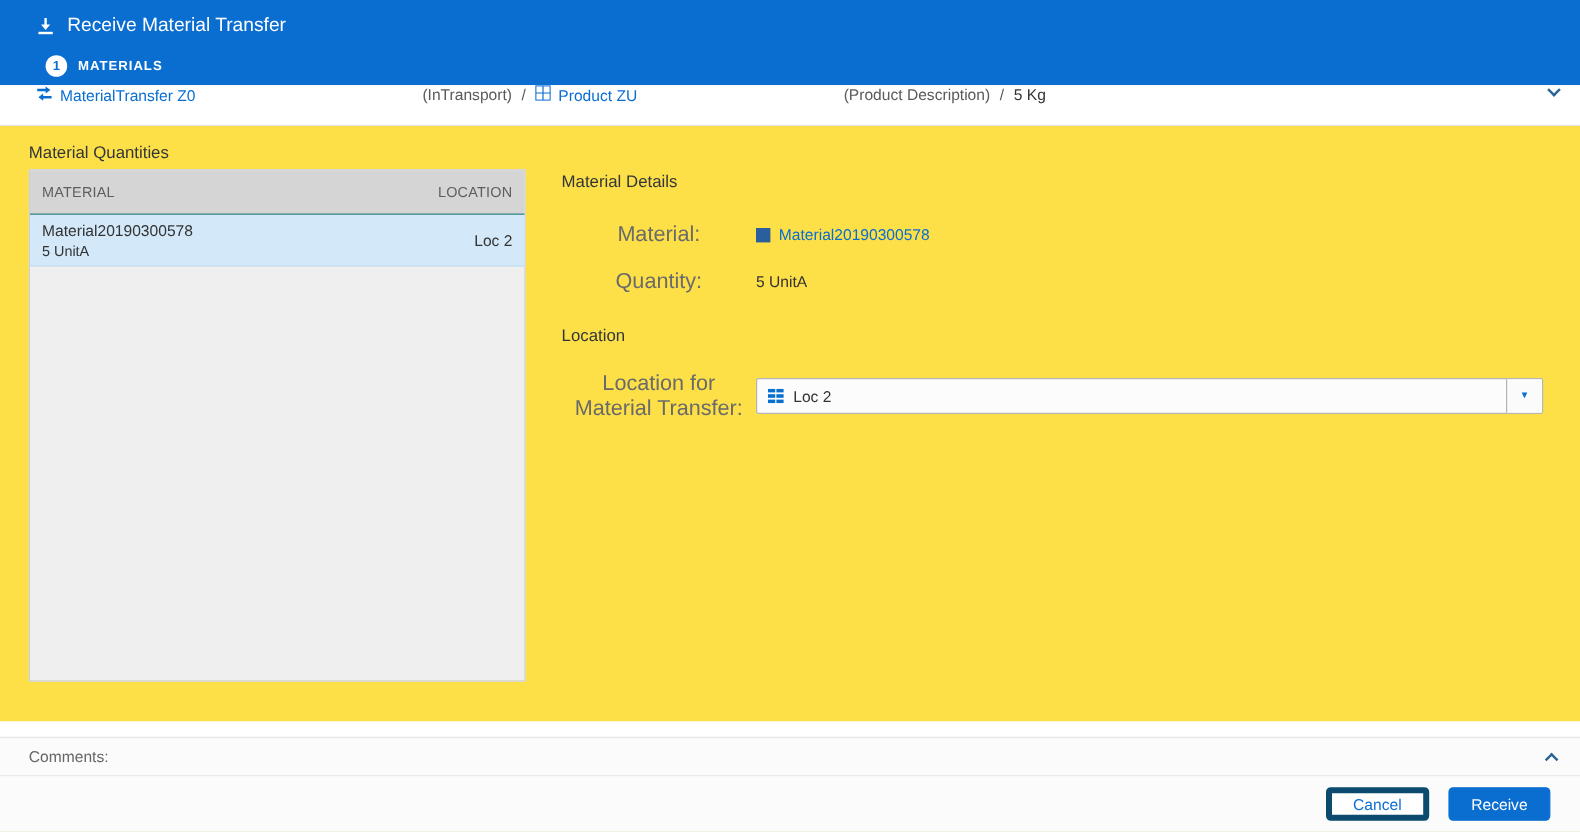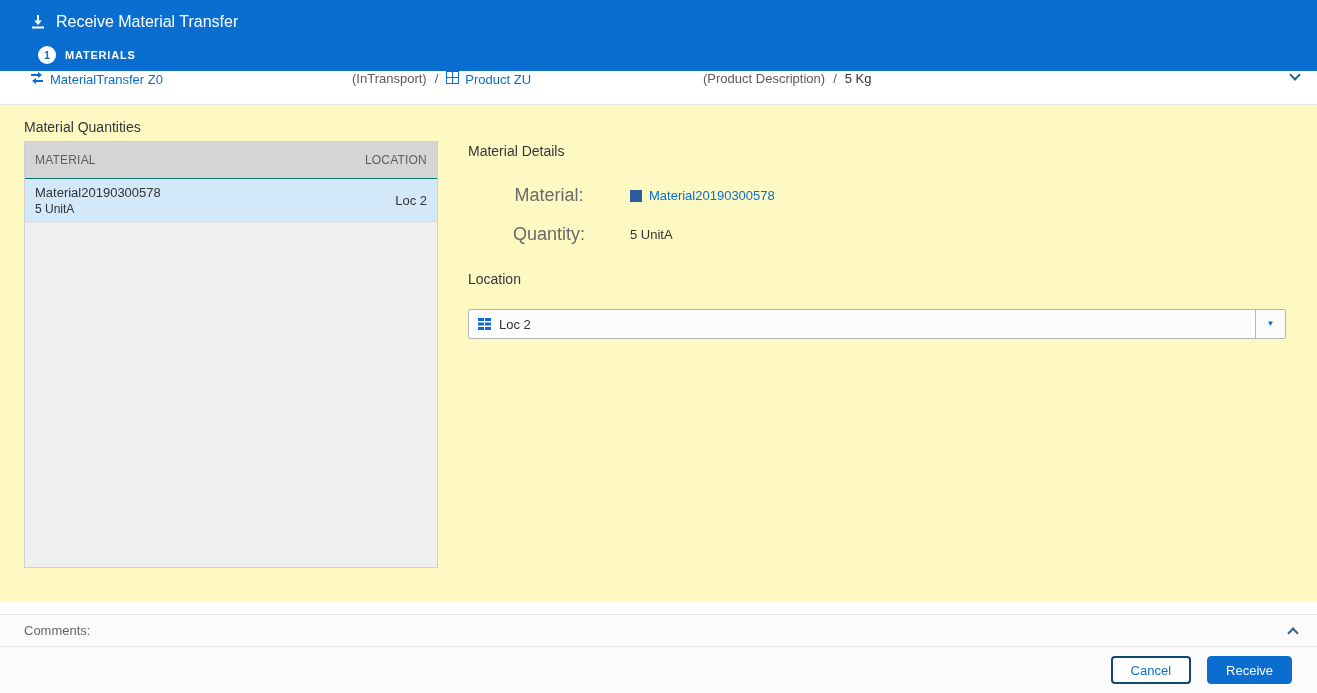--- a/index.html
+++ b/index.html
@@ -26,21 +26,21 @@
   .bc-status, .bc-sep, .bc-desc { color:#5a5a5a; }
   .bc-sep { margin:0 8px; }
   .bc-desc { margin-left:172px; }
   .bc-qty { color:#333; }
   .chev { display:inline-block; width:8px; height:8px; border-right:2px solid #2a6496;
           border-bottom:2px solid #2a6496; cursor:pointer; }
   .chev.down { transform:rotate(45deg); margin-left:auto; margin-bottom:3px; }
   .chev.up   { transform:rotate(-135deg); margin-left:auto; margin-top:4px; }
 
   
-  .main { position:relative; height:496px; background:#fef9c3; }
+  .main { position:relative; height:496px; background:#fde047; }
   .section-title { font-size:14px; font-weight:400; color:#32363a; }
   .mq-title { position:absolute; left:24px; top:14px; }
 
   .mq-table { position:absolute; left:24px; top:36px; width:414px; height:427px;
               border:1px solid #cfcfcf; background:#efefef; }
   .mq-head { height:37px; background:#d5d5d5; border-bottom:1px solid #0f766e;
              display:flex; justify-content:space-between; align-items:center;
              padding:0 10px; font-size:12px; color:#5e5e5e; letter-spacing:.2px; }
   .mq-row { height:43px; background:#d3e8f8; border-bottom:1px solid #c3ddf2;
             display:flex; justify-content:space-between; align-items:center;
@@ -70,21 +70,21 @@
   .comments-bar { position:absolute; left:0; right:0; bottom:46px; height:33px;
                   border-top:1px solid #e6e6e6; border-bottom:1px solid #e6e6e6;
                   background:#fbfbfb; display:flex; align-items:center;
                   padding:0 20px 0 24px; font-size:13px; color:#666; }
 
   
   .footer { position:absolute; left:0; right:0; bottom:0; height:46px; background:#fbfbfb;
             display:flex; align-items:center; justify-content:flex-end; gap:16px; padding-right:25px; }
   .btn { height:28px; padding:0 18px; border-radius:4px; font-size:13px;
          font-family:"Liberation Sans", sans-serif; cursor:pointer; }
-  .btn.ghost { background:#fff; border:2px solid #0c4a6e; color:#0a6ed1; }
+  .btn.ghost { background:#fff; border:5px solid #0c4a6e; color:#0a6ed1; }
   .btn.primary { background:#0a6ed1; border:1px solid #0a6ed1; color:#fff; }
 </style>
 </head>
 <body>
 
 <div class="page">
 
   <header class="app-header">
     <div class="header-row1">
       <span class="hdr-icon">
@@ -158,20 +158,21 @@
       </div>
 
       <div class="form-row">
         <span class="form-label">Quantity:</span>
         <span class="form-value">5 UnitA</span>
       </div>
 
       <h2 class="section-title loc-title">Location</h2>
 
       <div class="form-row combo-row">
+        <span class="form-label">Location for Material Transfer:</span>
         <div class="combo">
           <span class="combo-icon">
             <svg width="14" height="12" viewBox="0 0 14 12">
               <rect x="0" y="0" width="6" height="3" fill="#0a6ed1"></rect>
               <rect x="7" y="0" width="6" height="3" fill="#0a6ed1"></rect>
               <rect x="0" y="4.5" width="6" height="3" fill="#0a6ed1"></rect>
               <rect x="7" y="4.5" width="6" height="3" fill="#0a6ed1"></rect>
               <rect x="0" y="9" width="6" height="3" fill="#0a6ed1"></rect>
               <rect x="7" y="9" width="6" height="3" fill="#0a6ed1"></rect>
             </svg>

